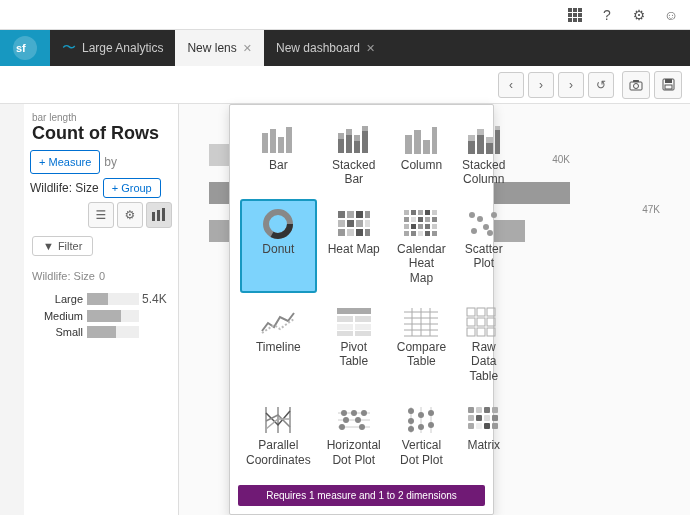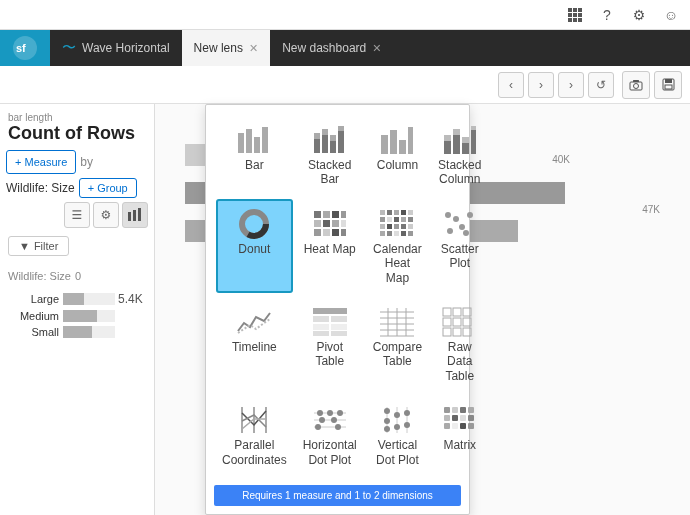--- a/index.html
+++ b/index.html
@@ -83,20 +83,21 @@
       background: #f8f8f8;
       cursor: pointer;
       color: #555;
     }
 
     
     .main-area {
       display: flex;
       height: calc(515px - 30px - 36px - 38px);
       position: relative;
+      margin-left: 24px;
     }
 
     
     .left-panel {
       width: 155px;
       background: #fff;
       border-right: 1px solid #ddd;
       padding: 8px 0;
       flex-shrink: 0;
     }
@@ -233,21 +234,21 @@
       display: flex; align-items: flex-end; justify-content: center;
       margin-bottom: 3px;
     }
     .chart-label {
       font-size: 12px;
       color: #444;
       text-align: center;
       line-height: 1.2;
     }
     .tooltip-bar {
-      background: #3b82f6;
+      background: #701a75;
       color: #fff;
       font-size: 10px;
       padding: 5px 10px;
       text-align: center;
       margin: 0 8px 8px;
       border-radius: 2px;
     }
 
     
     svg.chart-svg { width: 36px; height: 30px; }
@@ -281,21 +282,21 @@
 <div class="tab-bar">
   <div class="salesforce-logo">
     <svg viewBox="0 0 52 52" fill="none" xmlns="http://www.w3.org/2000/svg">
       <ellipse cx="26" cy="26" rx="24" ry="24" fill="white" opacity="0.2"></ellipse>
       <text x="8" y="34" font-size="22" fill="white" font-weight="bold">sf</text>
     </svg>
   </div>
 
   <div class="tab">
     <span class="wave-icon">〜</span>
-    <span>Wave Horizontal</span>
+    <span>Large Analytics</span>
   </div>
 
   <div class="tab active">
     <span>New lens</span>
     <span class="close-btn">✕</span>
   </div>
 
   <div class="tab">
     <span>New dashboard</span>
     <span class="close-btn">✕</span>

